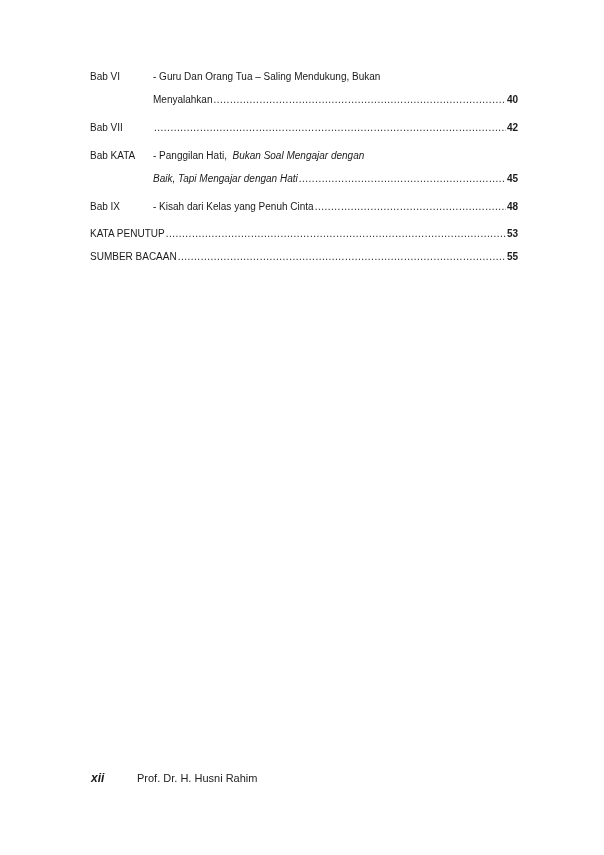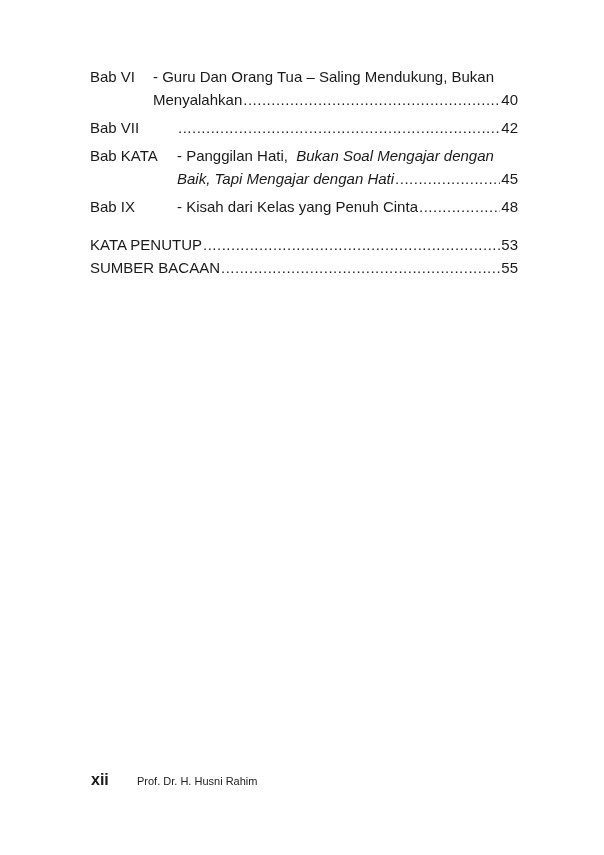--- a/index.html
+++ b/index.html
@@ -13,21 +13,21 @@
       position: relative;
       overflow: hidden;
       font-family: "Liberation Sans", "DejaVu Sans", sans-serif;
       color: #1a1a1a;
     }
     .toc {
       position: absolute;
       left: 90px;
       top: 65px;
       width: 428px;
-      font-size: 15px;
+      font-size: 10px;
     }
     .entry {
       display: flex;
       position: relative;
     }
     .label {
       width: 63px;
       flex: 0 0 63px;
       white-space: nowrap;
     }
@@ -48,35 +48,37 @@
       overflow: hidden;
       white-space: nowrap;
       letter-spacing: 0.5px;
       margin: 0 1px;
     }
     .line .dots::after {
       content: "........................................................................................................................................................................................";
     }
     .line .pg {
       flex: 0 0 auto;
+      font-weight: bold;
     }
     .italic { font-style: italic; }
-    .gap-sm { margin-top: 5px; gap: 24px; }
-    .gap-xs { margin-top: 15px; }
+    .gap-sm { margin-top: 5px; }
+    .gap-xs { margin-top: 4px; }
     .footer {
       position: absolute;
       left: 91px;
       top: 771px;
       display: flex;
       align-items: baseline;
     }
     .footer .pnum {
       font-weight: bold;
-      font-size: 16px;
+      font-size: 12px;
       width: 46px;
+      font-style: italic;
     }
     .footer .author {
       font-size: 11px;
       color: #222;
     }
   </style>
 </head>
 <body>
 
 <div class="toc">

